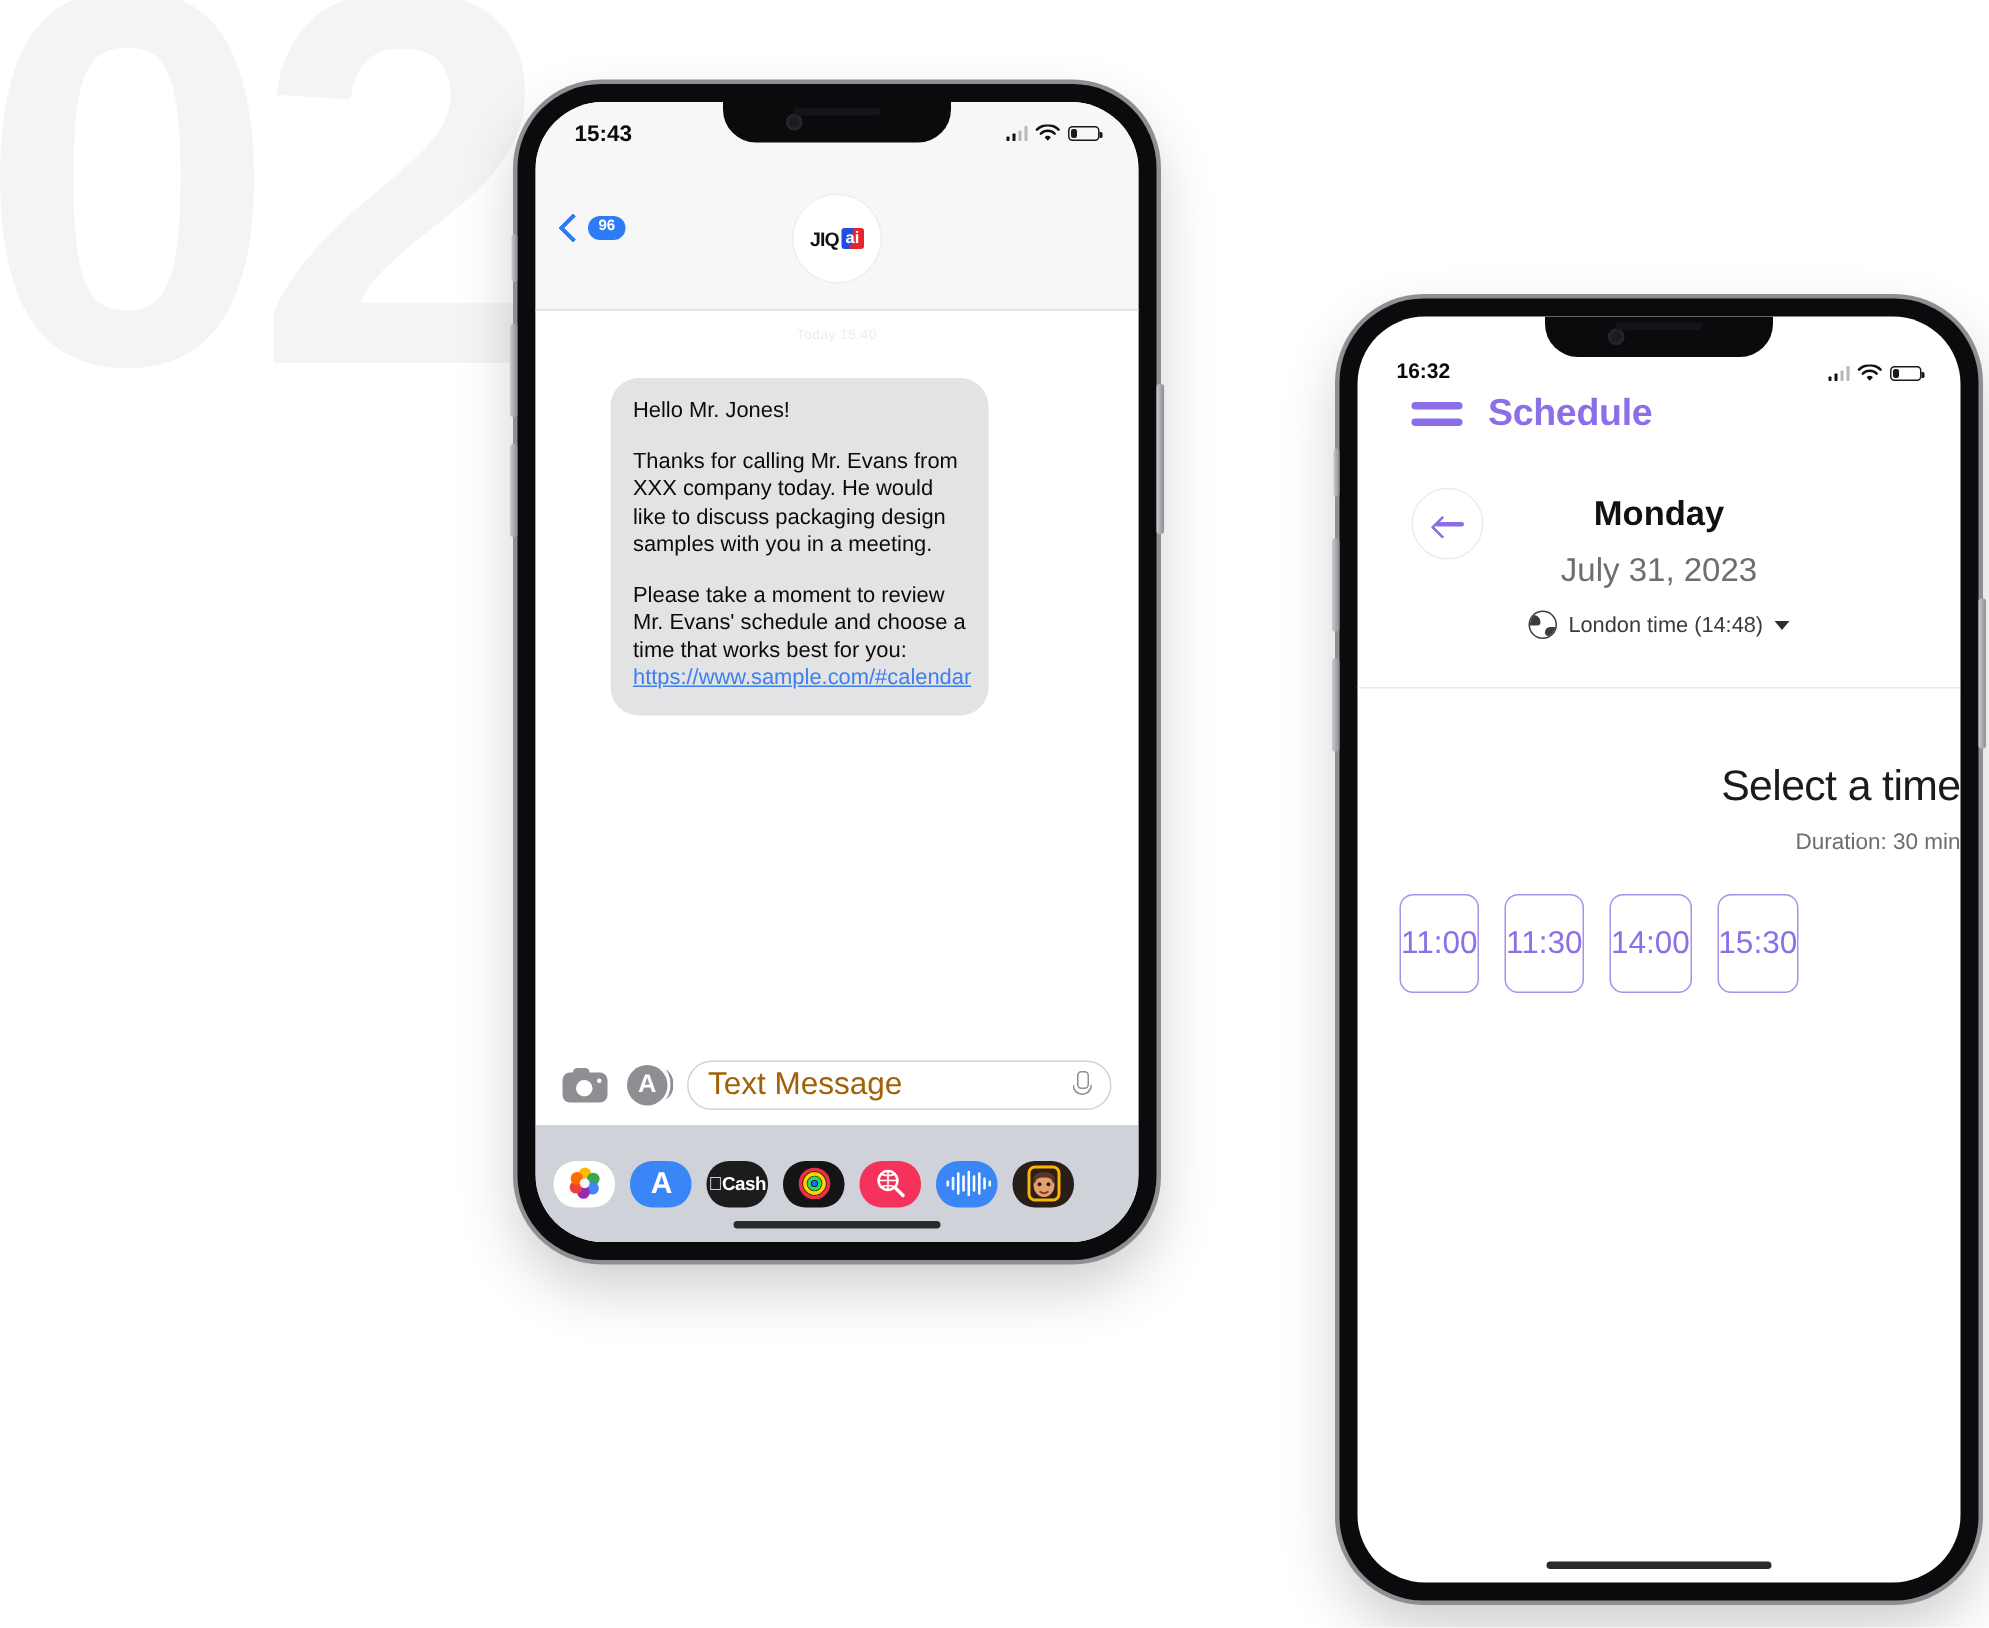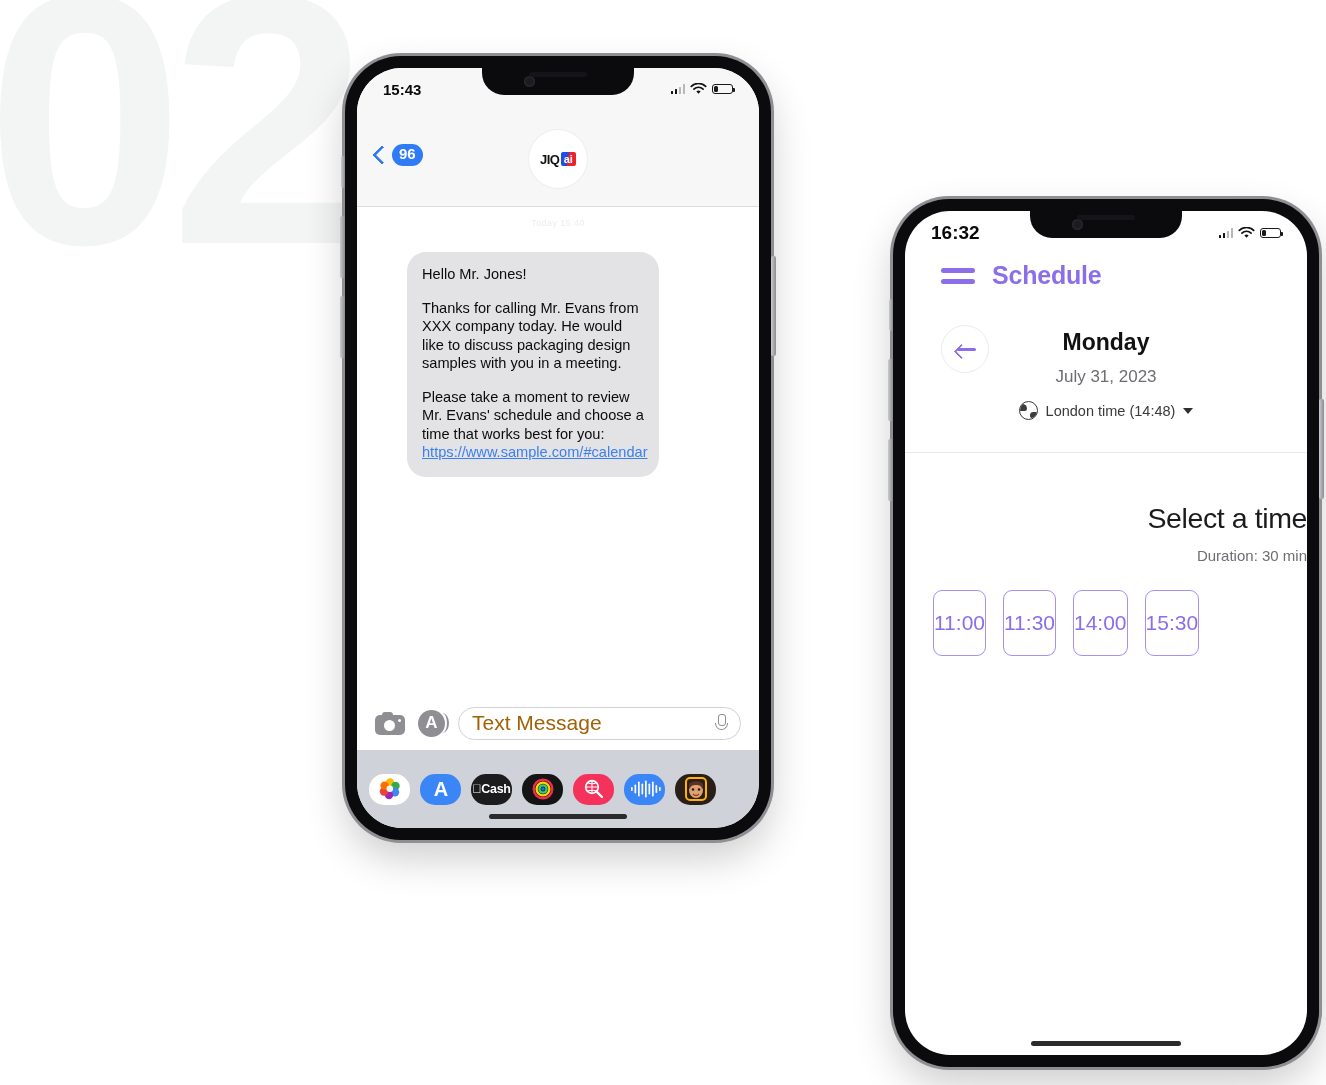--- a/index.html
+++ b/index.html
@@ -104,21 +104,21 @@
   }
   .back-wrap{
     position:absolute;left:18px;top:76px;
     display:flex;align-items:center;gap:3px;cursor:pointer;
   }
   .chevron{
     width:11px;height:11px;border-left:3.2px solid #2f7bf5;border-bottom:3.2px solid #2f7bf5;
     transform:rotate(45deg);border-radius:1px;
   }
   .badge96{
-    background:#2f7bf5;color:#fff;font-size:15px;font-weight:600;
+    background:#2f7bf5;color:#fff;font-size:10px;font-weight:600;
     border-radius:11px;padding:1px 7px 2px;line-height:1.25;
   }
   .avatar-logo{
     position:absolute;left:50%;transform:translateX(-50%);top:62px;
     width:58px;height:58px;border-radius:50%;background:#fff;
     box-shadow:0 0 0 1px #eee;
     display:flex;align-items:center;justify-content:center;gap:1.5px;
   }
   .logo-jiq{font-size:13px;font-weight:800;letter-spacing:-.6px;color:#111;}
   .logo-ai{
@@ -181,41 +181,41 @@
   .appdrawer{
     position:absolute;left:0;right:0;bottom:0;height:78px;
     background:#cfd2d8;
     display:flex;align-items:center;gap:10px;padding:0 12px;
     box-sizing:border-box;
   }
   .appicon{width:41px;height:31px;border-radius:15px;flex:0 0 auto;display:flex;align-items:center;justify-content:center;overflow:hidden;position:relative;}
 
   
   #phone2{left:893px;top:199px;width:426px;height:868px;}
-  #phone2 .statusbar{height:44px;font-size:19px;}
+  #phone2 .statusbar{height:44px;font-size:14px;align-items:flex-end;}
   #phone2 .notch{width:152px;height:27px;}
   #phone2 .home-ind{width:150px;}
 
   .sched-top{padding:50px 0 0 0;}
   .sched-title-row{display:flex;align-items:center;gap:17px;padding:0 0 0 36px;}
   .burger{display:flex;flex-direction:column;gap:6px;cursor:pointer;}
   .burger i{display:block;width:34px;height:5px;border-radius:3px;background:#8b6ee8;}
   .sched-title{font-size:25px;font-weight:700;color:#8b6ee8;letter-spacing:-.2px;}
 
   .day-block{position:relative;margin-top:39px;text-align:center;}
   .back-circle{
     position:absolute;left:36px;top:-4px;width:46px;height:46px;border-radius:50%;
     border:1.4px solid #ececec;background:#fff;
     display:flex;align-items:center;justify-content:center;cursor:pointer;
   }
   .arrow-left{position:relative;width:21px;height:14px;}
   .arrow-left::before{content:"";position:absolute;top:6px;left:2px;width:19px;height:2.6px;background:#8b6ee8;border-radius:2px;}
   .arrow-left::after{content:"";position:absolute;top:3.6px;left:1px;width:9px;height:9px;border-left:2.6px solid #8b6ee8;border-bottom:2.6px solid #8b6ee8;transform:rotate(45deg);border-radius:1px;}
   .day-name{font-size:23px;font-weight:700;color:#111;}
-  .day-date{font-size:17px;color:#6d6d72;margin-top:11px;}
+  .day-date{font-size:22px;color:#6d6d72;margin-top:11px;}
   .tz-row{display:flex;align-items:center;justify-content:center;gap:8px;margin-top:14px;cursor:pointer;}
   .globe{width:17px;height:17px;border-radius:50%;border:1.6px solid #3c3c3c;position:relative;overflow:hidden;background:#fff;}
   .globe::before{content:"";position:absolute;left:-2px;top:2px;width:9px;height:7px;background:#3c3c3c;border-radius:0 6px 3px 2px;}
   .globe::after{content:"";position:absolute;right:0px;bottom:1px;width:7px;height:6px;background:#3c3c3c;border-radius:4px 1px 2px 3px;}
   .tz-text{font-size:14.5px;color:#3a3a3c;}
   .caret{width:0;height:0;border-left:5.5px solid transparent;border-right:5.5px solid transparent;border-top:6.5px solid #2f2f31;}
 
   .divider{height:1px;background:#e9e9ea;margin-top:32px;}
 
   .select-head{text-align:right;margin-top:49px;}

